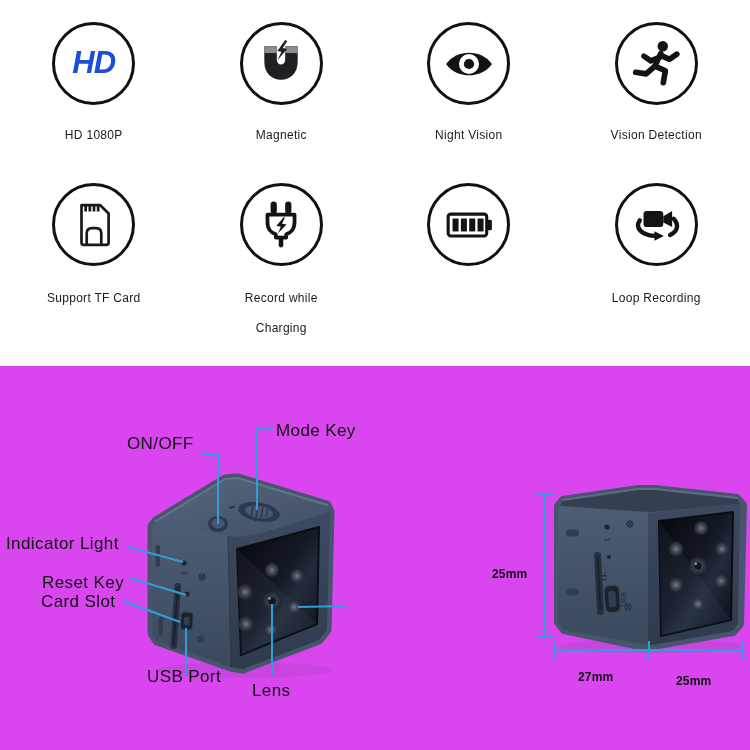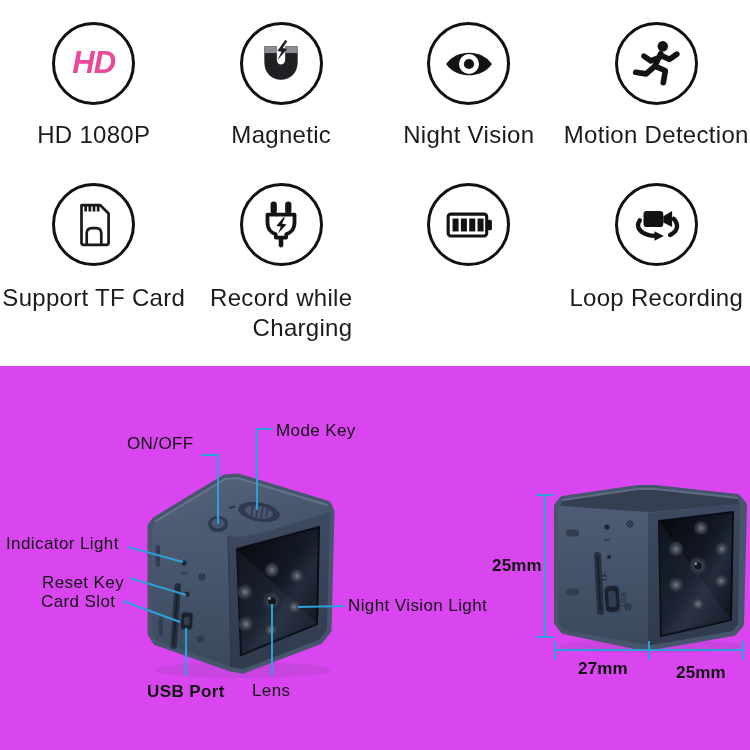--- a/index.html
+++ b/index.html
@@ -14,44 +14,44 @@
     width:750px;height:366px;background:#ffffff;box-sizing:border-box;
     display:grid;grid-template-columns:repeat(4,1fr);grid-template-rows:161px auto;
     padding-top:22px;
   }
   .feat-cell{display:flex;flex-direction:column;align-items:center;}
   .feat-circle{
     width:77px;height:77px;border:3px solid #111;border-radius:50%;
     display:flex;align-items:center;justify-content:center;flex:0 0 auto;
   }
   .hd-text{
-    font-style:italic;font-weight:800;font-size:31px;color:#ec4899;
+    font-style:italic;font-weight:800;font-size:31px;color:#1d4ed8;
     letter-spacing:-1px;transform:translateY(-1px);
   }
   .feat-label{
-    margin-top:15px;text-align:right;font-size:24px;line-height:30px;
+    margin-top:15px;text-align:center;font-size:12px;line-height:30px;
     color:#1b1b1b;letter-spacing:.3px;white-space:nowrap;
   }
   .feat-label .l1,.feat-label .l2{display:block;}
   .feat-label .l2:empty{display:none;}
   .row2 .feat-label{margin-top:17px;}
 
   
   .diagram{
     position:absolute;left:0;top:366px;width:750px;height:384px;
     background:#d946ef;
   }
   .diagram svg.art{position:absolute;left:0;top:0;}
   .callout{
     position:absolute;font-size:17px;color:#121212;letter-spacing:.4px;
     white-space:nowrap;line-height:19px;
   }
   .dim{
-    position:absolute;font-size:17px;font-weight:700;color:#111;
-    white-space:nowrap;line-height:18px;letter-spacing:.2px;
+    position:absolute;font-size:12px;font-weight:700;color:#111;
+    white-space:nowrap;line-height:18px;letter-spacing:.2px;margin-top:8px;
   }
   svg text{font-family:"Liberation Sans",sans-serif;}
 </style>
 </head>
 <body>
 
 <div class="page">
 
   <section class="features">
 
@@ -101,21 +101,21 @@
           <g stroke="#131313" stroke-width="5.4" stroke-linecap="round" stroke-linejoin="round" fill="none">
             <path d="M28.5 14 L23 26"></path>
             <path d="M28 15.5 L37 19.5 L44 14.5"></path>
             <path d="M27.5 17.5 L19 21 L12.5 16.5"></path>
             <path d="M23 26 L33 30.5 L31 42"></path>
             <path d="M23 26 L14.5 33.5 L4.5 32"></path>
           </g>
         </svg>
       </div>
       <div class="feat-label">
-        <span class="l1">Motion Detection</span>
+        <span class="l1">Vision Detection</span>
 
       </div>
     </div>
 
     <div class="feat-cell row2">
       <div class="feat-circle">
         <svg width="50" height="50" viewBox="0 0 48 48">
           <g stroke="#1a1a1a" stroke-width="2.6" fill="none" stroke-linejoin="round">
             <path d="M12 5 H30 L38 13 V41 Q38 43 36 43 H14 Q12 43 12 41 Z"></path>
             <path d="M16 5 V11 M20 5 V11 M24 5 V11 M28 5 V11"></path>
@@ -342,22 +342,21 @@
         <path d="M545,495 L545,637 M536.5,495 L553.5,495 M536.5,637 L553.5,637"></path>
         <path d="M555,650 L743,650 M555,641 L555,660 M649,641 L649,660 M743,641 L743,660"></path>
       </g>
     </svg>
 
     <div class="callout" style="left:276px;top:55px;">Mode Key</div>
     <div class="callout" style="left:127px;top:68px;">ON/OFF</div>
     <div class="callout" style="left:6px;top:168px;">Indicator Light</div>
     <div class="callout" style="left:42px;top:186px;margin-top:21px;">Reset Key</div>
     <div class="callout" style="left:41px;top:226px;">Card Slot</div>
-    <div class="callout" style="left:147px;top:316px;font-weight:bold;">USB Port</div>
+    <div class="callout" style="left:147px;top:301px;">USB Port</div>
     <div class="callout" style="left:252px;top:315px;">Lens</div>
-    <div class="callout" style="left:348px;top:230px;">Night Vision Light</div>
 
     <div class="dim" style="left:492px;top:191px;">25mm</div>
     <div class="dim" style="left:578px;top:294px;">27mm</div>
     <div class="dim" style="left:676px;top:298px;">25mm</div>
 
   </section>
 </div>
 
 </body></html>

